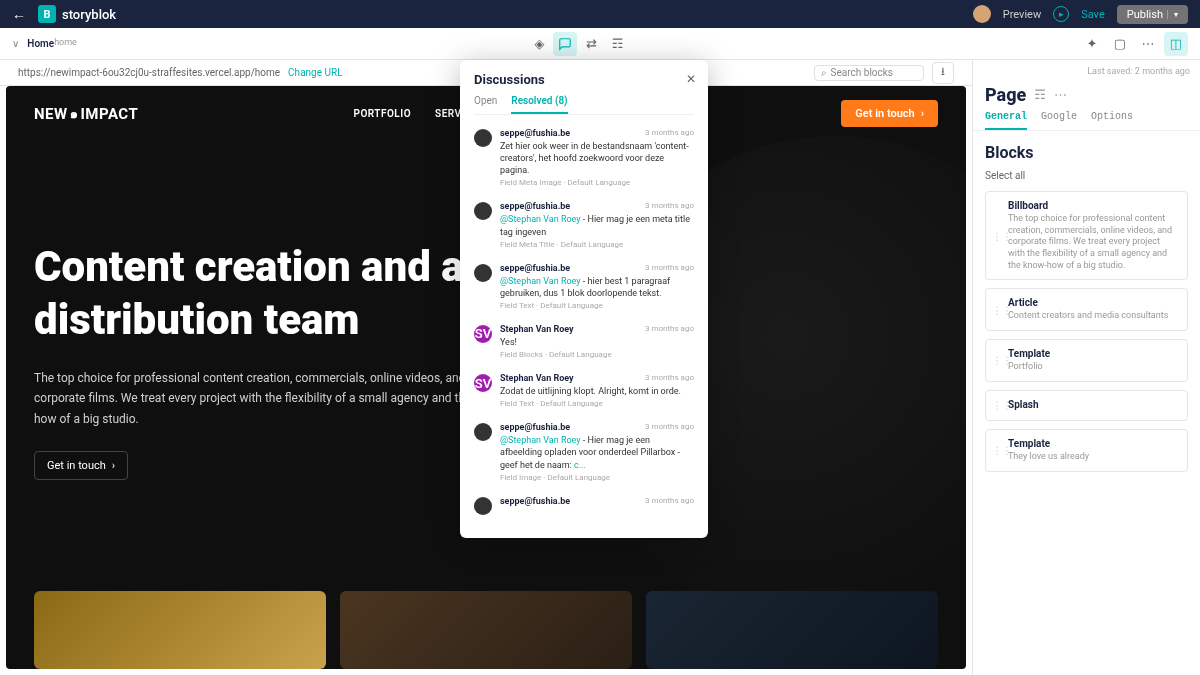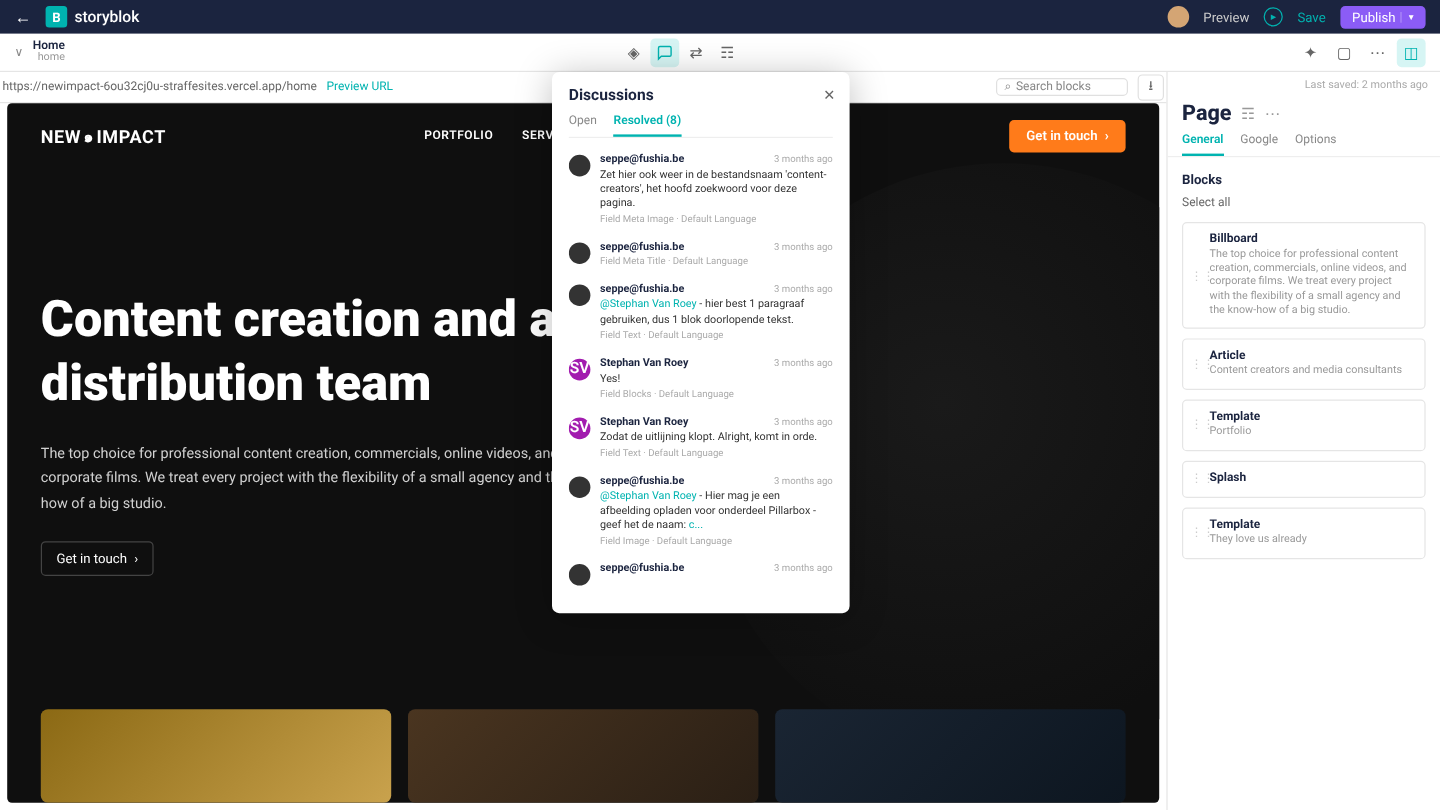--- a/index.html
+++ b/index.html
@@ -7,37 +7,37 @@
 
 .top-bar { height: 28px; background: #1b243f; display: flex; align-items: center; padding: 0 12px; color: #fff; gap: 12px; }
 .top-bar .back-arrow { cursor: pointer; font-size: 14px; }
 .top-bar .logo { display: flex; align-items: center; gap: 6px; font-weight: 500; font-size: 13px; }
 .top-bar .logo-badge { width: 18px; height: 18px; background: #00b3b0; border-radius: 3px; display: flex; align-items: center; justify-content: center; font-weight: 700; font-size: 11px; }
 .top-bar .spacer { flex: 1; }
 .top-bar .avatar { width: 18px; height: 18px; border-radius: 50%; background: #d4a574; }
 .top-bar .link { font-size: 11px; color: #ccc; cursor: pointer; }
 .top-bar .save-link { color: #00b3b0; }
 .top-bar .circle-icon { width: 16px; height: 16px; border: 1.5px solid #00b3b0; border-radius: 50%; display:flex; align-items:center; justify-content:center; color:#00b3b0; font-size:9px; }
-.top-bar .publish-btn { background: #8b5cf6; padding: 3px 10px; border-radius: 4px; font-size: 11px; display: flex; align-items: center; gap: 4px; }
+.top-bar .publish-btn { background: #737373; padding: 3px 10px; border-radius: 4px; font-size: 11px; display: flex; align-items: center; gap: 4px; }
 .top-bar .publish-arrow { border-left: 1px solid rgba(255,255,255,0.3); padding-left: 6px; font-size: 8px; }
 
 .toolbar { height: 32px; border-bottom: 1px solid #e5e5e5; display: flex; align-items: center; padding: 0 12px; gap: 8px; }
-.breadcrumb { display: flex; flex-direction: column; line-height: 1.1; align-items: flex-end; }
+.breadcrumb { display: flex; flex-direction: row; line-height: 1.1; }
 .breadcrumb .title { font-size: 10px; font-weight: 600; }
 .breadcrumb .sub { font-size: 9px; color: #999; }
 .toolbar .spacer { flex: 1; }
 .toolbar .center-icons { display: flex; gap: 2px; }
 .toolbar .tb-icon { width: 24px; height: 24px; display: flex; align-items: center; justify-content: center; border-radius: 4px; cursor: pointer; color: #666; font-size: 13px; }
 .toolbar .tb-icon.active { background: #d6f5f4; color: #00b3b0; }
 .toolbar .right-icons { display: flex; gap: 4px; align-items: center; }
 .toolbar .sidebar-toggle { background: #d6f5f4; color:#00b3b0; }
 
 .main-row { display: flex; height: calc(675px - 60px); }
 .preview-col { flex: 1; display: flex; flex-direction: column; min-width: 0; }
-.url-bar { height: 26px; border-bottom: 1px solid #e5e5e5; display: flex; align-items: center; padding: 0 2px; gap: 8px; font-size: 10px; color: #666; }
+.url-bar { height: 26px; border-bottom: 1px solid #e5e5e5; display: flex; align-items: center; padding: 0 18px; gap: 8px; font-size: 10px; color: #666; }
 .url-bar .change { color: #00b3b0; cursor: pointer; }
 .url-bar .spacer { flex: 1; }
 .search-blocks { display:flex; align-items:center; gap:4px; border:1px solid #e0e0e0; border-radius:4px; padding:1px 6px; font-size:10px; color:#888; width:110px; }
 .url-bar .boxed-icon { width:22px; height:22px; border:1px solid #e0e0e0; border-radius:4px; display:flex; align-items:center; justify-content:center; font-size:11px; }
 
 .preview-frame { flex: 1; background: #0f0f0f; position: relative; color: #fff; margin: 0 6px 6px 6px; border-radius: 4px; overflow:hidden; }
 .preview-nav { display: flex; align-items: center; padding: 14px 28px; gap: 24px; }
 .preview-logo { font-weight: 700; font-size: 15px; letter-spacing: 0.5px; display:flex; align-items:center; gap:2px;}
 .preview-logo .swirl { font-size:13px; }
 .preview-nav .nav-spacer { flex: 1; }
@@ -77,24 +77,24 @@
 .d-text .link-text { color: #00b3b0; }
 .d-meta { font-size: 8px; color: #aaa; margin-top: 2px; }
 
 
 .right-panel { width: 228px; border-left: 1px solid #e5e5e5; display: flex; flex-direction: column; }
 .rp-saved { font-size: 9px; color: #aaa; text-align: right; padding: 6px 10px 0; }
 .rp-header { padding: 8px 12px 6px; display: flex; align-items: center; gap: 8px; }
 .rp-header h2 { font-size: 18px; font-weight: 800; }
 .rp-header .ic { color: #999; font-size: 13px; cursor:pointer;}
 .rp-tabs { display: flex; gap: 14px; padding: 0 12px; border-bottom: 1px solid #eee; }
-.rp-tab { font-size: 10px; color: #888; padding-bottom: 6px; cursor: pointer; }
+.rp-tab { font-size: 10px; color: #888; padding-bottom: 6px; cursor: pointer; font-family: Liberation Mono, monospace; }
 .rp-tab.active { color: #00b3b0; border-bottom: 2px solid #00b3b0; font-weight: 600; }
 .rp-body { padding: 12px; overflow-y:auto; flex:1;}
-.rp-section-title { font-size: 11px; font-weight: 700; margin-bottom: 8px; }
+.rp-section-title { font-size: 16px; font-weight: 700; margin-bottom: 8px; }
 .rp-select-all { font-size: 10px; color: #666; margin-bottom: 10px; cursor:pointer; }
 .block-card { border: 1px solid #e5e5e5; border-radius: 4px; padding: 8px 10px 8px 22px; margin-bottom: 8px; position: relative; cursor:pointer;}
 .block-card .drag { position: absolute; left: 6px; top: 50%; transform: translateY(-50%); color: #ccc; font-size: 10px; }
 .block-card .b-title { font-size: 10px; font-weight: 700; margin-bottom: 2px; }
 .block-card .b-desc { font-size: 9px; color: #999; line-height: 1.3; }
 </style>
 </head>
 <body>
 
 <div class="top-bar">
@@ -137,21 +137,21 @@
     <div class="tb-icon">▢</div>
     <div class="tb-icon">⋯</div>
     <div class="tb-icon sidebar-toggle">◫</div>
   </div>
 </div>
 
 <div class="main-row">
   <div class="preview-col">
     <div class="url-bar">
       <span>https://newimpact-6ou32cj0u-straffesites.vercel.app/home</span>
-      <span class="change">Preview URL</span>
+      <span class="change">Change URL</span>
       <div class="spacer"></div>
       <div class="search-blocks">
         <span>⌕</span>
         <span>Search blocks</span>
       </div>
       <div class="boxed-icon">⭳</div>
     </div>
 
     <div class="preview-frame">
       <div class="hero-bg"></div>
@@ -255,20 +255,21 @@
           <div class="d-meta">Field Meta Image  ·  Default Language</div>
         </div>
       </div>
       <div class="d-item">
         <div class="d-avatar"></div>
         <div class="d-body">
           <div class="d-head">
             <span class="d-author">seppe@fushia.be</span>
             <span class="d-time">3 months ago</span>
           </div>
+          <div class="d-text"><span class="mention">@Stephan Van Roey</span> - Hier mag je een meta title tag ingeven</div>
           <div class="d-meta">Field Meta Title  ·  Default Language</div>
         </div>
       </div>
       <div class="d-item">
         <div class="d-avatar"></div>
         <div class="d-body">
           <div class="d-head">
             <span class="d-author">seppe@fushia.be</span>
             <span class="d-time">3 months ago</span>
           </div>

